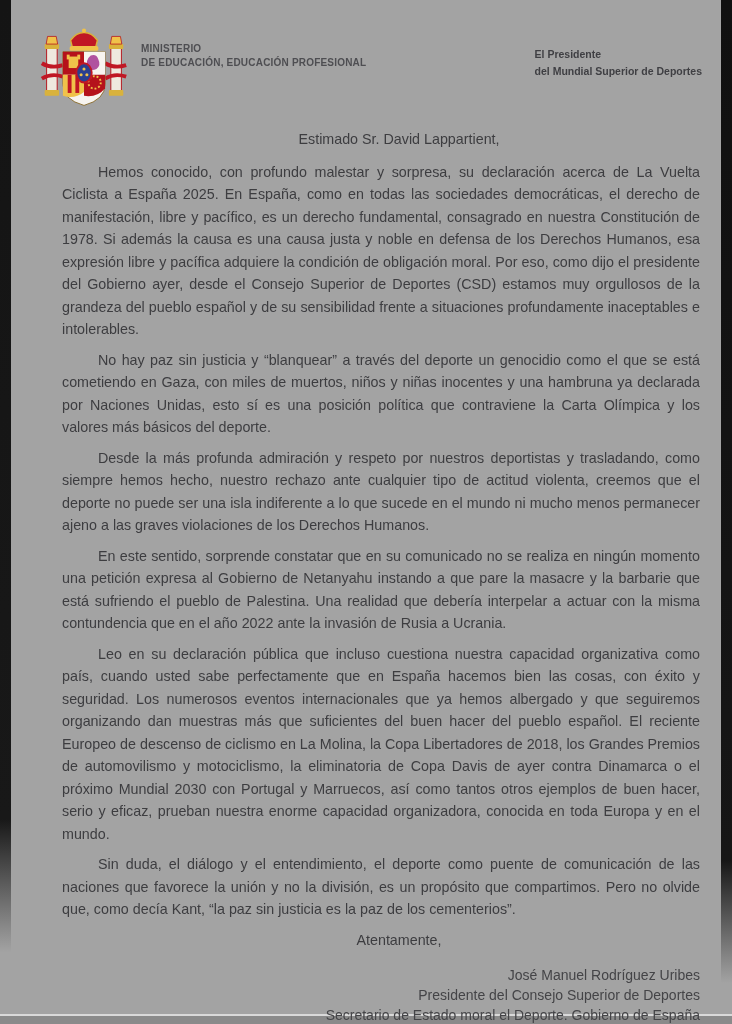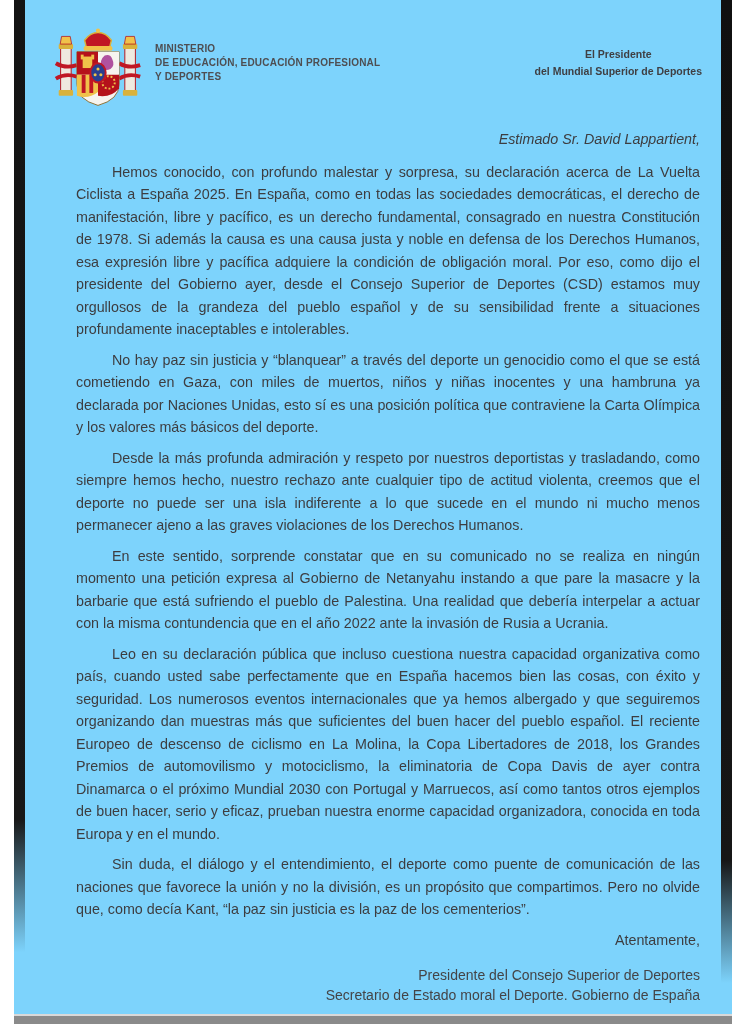--- a/index.html
+++ b/index.html
@@ -5,56 +5,55 @@
   html,body{margin:0;padding:0;}
   body{
     width:732px;height:1024px;
     background:#ffffff;
     font-family:"Liberation Sans", sans-serif;
     position:relative;
     overflow:hidden;
   }
   .page{
     position:absolute;inset:0;
-    background:#7dd3fc;
-    margin-left:14px;
+    background:#a3a3a3;
   }
   
   .edge{position:absolute;top:0;width:11px;height:100%;pointer-events:none;}
   .edge-left{left:0;background:linear-gradient(to bottom,#141414 0%,#181818 80%,rgba(24,24,24,0) 93%);}
   .edge-right{right:0;background:linear-gradient(to bottom,#101010 0%,#161616 84%,rgba(22,22,22,0) 96%);}
   .bottom-band{
     position:absolute;left:0;bottom:0;width:100%;height:8px;
     background:#8a8a8a;
     border-top:2px solid #d9d9d9;
   }
   
   .letterhead{position:absolute;top:22px;left:0;width:100%;height:96px;}
   .coat{position:absolute;left:38px;top:2px;width:92px;height:90px;}
   .ministry{
     position:absolute;left:141px;top:20px;
     font-size:10px;font-weight:bold;color:#4e4e52;
     line-height:14px;letter-spacing:.2px;
   }
   .office{
     position:absolute;right:30px;top:24px;
-    text-align:center;
+    text-align:left;
     font-size:10.5px;font-weight:bold;color:#3f3f43;
     line-height:17px;
   }
   
   .body{
     position:absolute;top:128px;left:62px;right:32px;
     color:#3d3d40;
     font-size:14.3px;line-height:22.5px;
     text-align:justify;
   }
   .body p{margin:0 0 8px 0;text-indent:36px;}
-  p.salutation{text-align:right;margin-bottom:10px;font-style:italic;}
-  p.closing{text-align:right;margin-bottom:14px;}
+  p.salutation{text-align:center;margin-bottom:10px;}
+  p.closing{text-align:center;margin-bottom:14px;}
   .signature{
     text-align:right;
     font-size:14px;line-height:20px;color:#444447;
     margin-top:6px;
   }
 </style>
 </head>
 <body>
 
 <div class="page">
@@ -99,38 +98,38 @@
         <ellipse cx="48" cy="50" rx="8" ry="10" fill="#2a3f8f" stroke="#c01724" stroke-width="2"></ellipse>
         <circle cx="48" cy="46" r="1.6" fill="#f0c24a"></circle>
         <circle cx="45" cy="52" r="1.6" fill="#f0c24a"></circle>
         <circle cx="51" cy="52" r="1.6" fill="#f0c24a"></circle>
       </svg>
     </div>
 
     <div class="ministry">
       <div>MINISTERIO</div>
       <div>DE EDUCACIÓN, EDUCACIÓN PROFESIONAL</div>
-      <div>Y DEPORTES</div>
     </div>
 
     <div class="office">
       <div>El Presidente</div>
       <div>del Mundial Superior de Deportes</div>
     </div>
 
   </header>
 
   <main class="body">
     <p class="salutation">Estimado Sr. David Lappartient,</p>
     <p class="para">Hemos conocido, con profundo malestar y sorpresa, su declaración acerca de La Vuelta Ciclista a España 2025. En España, como en todas las sociedades democráticas, el derecho de manifestación, libre y pacífico, es un derecho fundamental, consagrado en nuestra Constitución de 1978. Si además la causa es una causa justa y noble en defensa de los Derechos Humanos, esa expresión libre y pacífica adquiere la condición de obligación moral. Por eso, como dijo el presidente del Gobierno ayer, desde el Consejo Superior de Deportes (CSD) estamos muy orgullosos de la grandeza del pueblo español y de su sensibilidad frente a situaciones profundamente inaceptables e intolerables.</p>
     <p class="para">No hay paz sin justicia y “blanquear” a través del deporte un genocidio como el que se está cometiendo en Gaza, con miles de muertos, niños y niñas inocentes y una hambruna ya declarada por Naciones Unidas, esto sí es una posición política que contraviene la Carta Olímpica y los valores más básicos del deporte.</p>
     <p class="para">Desde la más profunda admiración y respeto por nuestros deportistas y trasladando, como siempre hemos hecho, nuestro rechazo ante cualquier tipo de actitud violenta, creemos que el deporte no puede ser una isla indiferente a lo que sucede en el mundo ni mucho menos permanecer ajeno a las graves violaciones de los Derechos Humanos.</p>
     <p class="para">En este sentido, sorprende constatar que en su comunicado no se realiza en ningún momento una petición expresa al Gobierno de Netanyahu instando a que pare la masacre y la barbarie que está sufriendo el pueblo de Palestina. Una realidad que debería interpelar a actuar con la misma contundencia que en el año 2022 ante la invasión de Rusia a Ucrania.</p>
     <p class="para">Leo en su declaración pública que incluso cuestiona nuestra capacidad organizativa como país, cuando usted sabe perfectamente que en España hacemos bien las cosas, con éxito y seguridad. Los numerosos eventos internacionales que ya hemos albergado y que seguiremos organizando dan muestras más que suficientes del buen hacer del pueblo español. El reciente Europeo de descenso de ciclismo en La Molina, la Copa Libertadores de 2018, los Grandes Premios de automovilismo y motociclismo, la eliminatoria de Copa Davis de ayer contra Dinamarca o el próximo Mundial 2030 con Portugal y Marruecos, así como tantos otros ejemplos de buen hacer, serio y eficaz, prueban nuestra enorme capacidad organizadora, conocida en toda Europa y en el mundo.</p>
     <p class="para">Sin duda, el diálogo y el entendimiento, el deporte como puente de comunicación de las naciones que favorece la unión y no la división, es un propósito que compartimos. Pero no olvide que, como decía Kant, “la paz sin justicia es la paz de los cementerios”.</p>
     <p class="closing">Atentamente,</p>
     <div class="signature">
+      <div>José Manuel Rodríguez Uribes</div>
       <div>Presidente del Consejo Superior de Deportes</div>
       <div>Secretario de Estado moral el Deporte. Gobierno de España</div>
     </div>
   </main>
 
 </div>
 
 </body></html>

